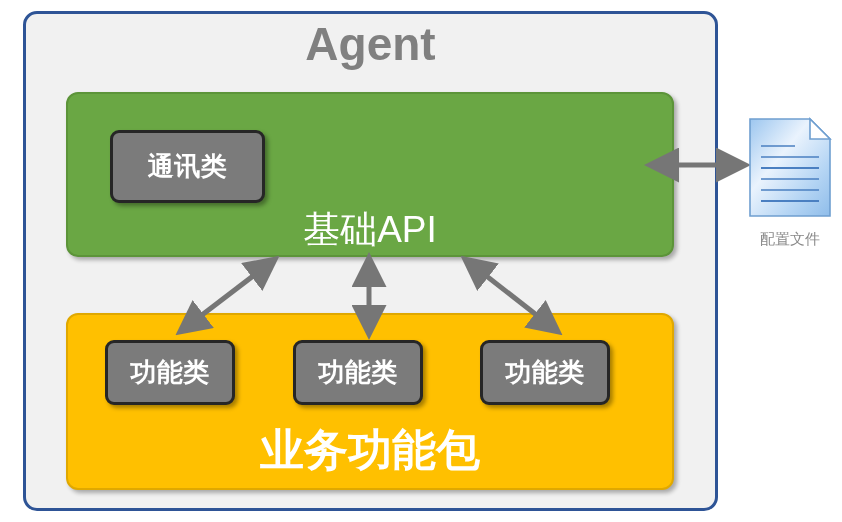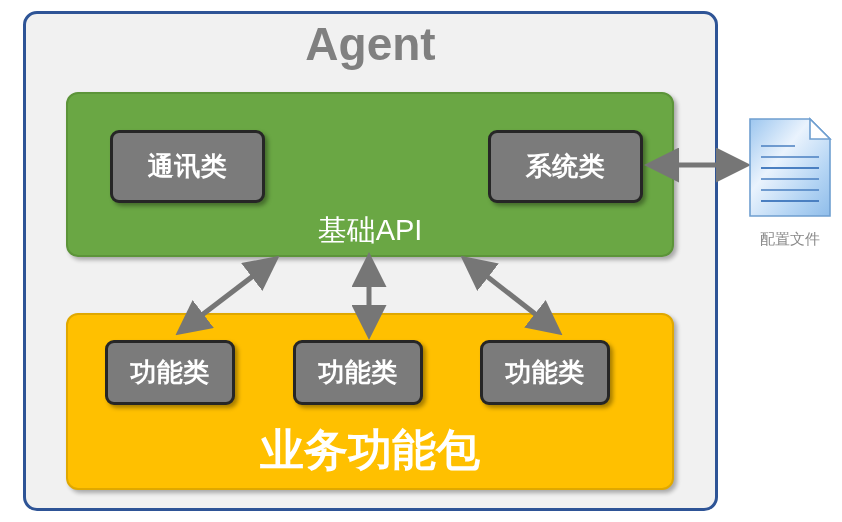--- a/index.html
+++ b/index.html
@@ -60,21 +60,21 @@
     border: 2px solid #5c9439;
     border-radius: 12px;
     box-shadow: 3px 3px 4px rgba(0,0,0,0.30);
   }
   .api-band-label {
     position: absolute;
     left: 0;
     right: 0;
     bottom: 6px;
     text-align: center;
-    font-size: 29px;
+    font-size: 37px;
     color: #ffffff;
     line-height: 38px;
     white-space: nowrap;
   }
 
   
   .biz-band {
     position: absolute;
     left: 66px;
     top: 313px;
@@ -160,21 +160,20 @@
 
   <div class="agent-box"></div>
 
   <div class="agent-title">Agent</div>
 
   <div class="api-band">
     <div class="api-band-label">基础API</div>
   </div>
 
   <div class="chip api-chip api-1">通讯类</div>
-  <div class="chip api-chip api-3">系统类</div>
 
   <div class="biz-band">
     <div class="biz-band-label">业务功能包</div>
   </div>
 
   <div class="chip biz-chip biz-1">功能类</div>
   <div class="chip biz-chip biz-2">功能类</div>
   <div class="chip biz-chip biz-3">功能类</div>
 
   <svg class="arrow-layer" width="842" height="522" viewBox="0 0 842 522">

